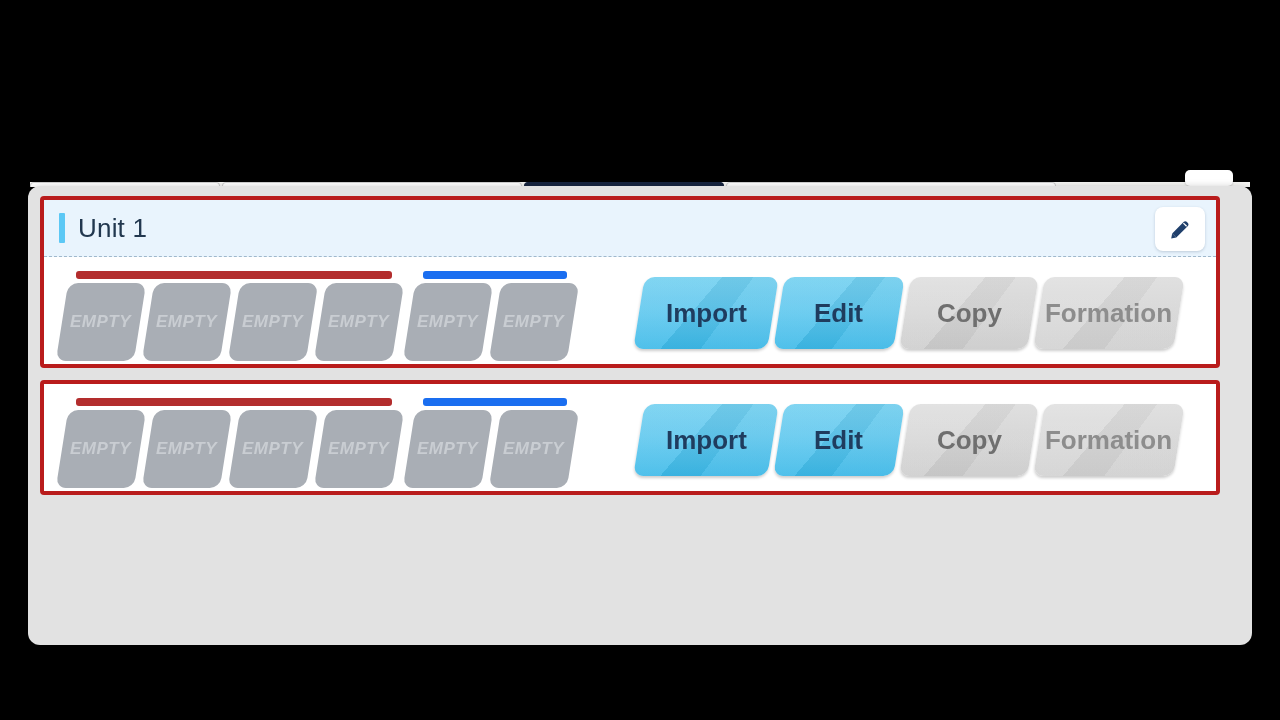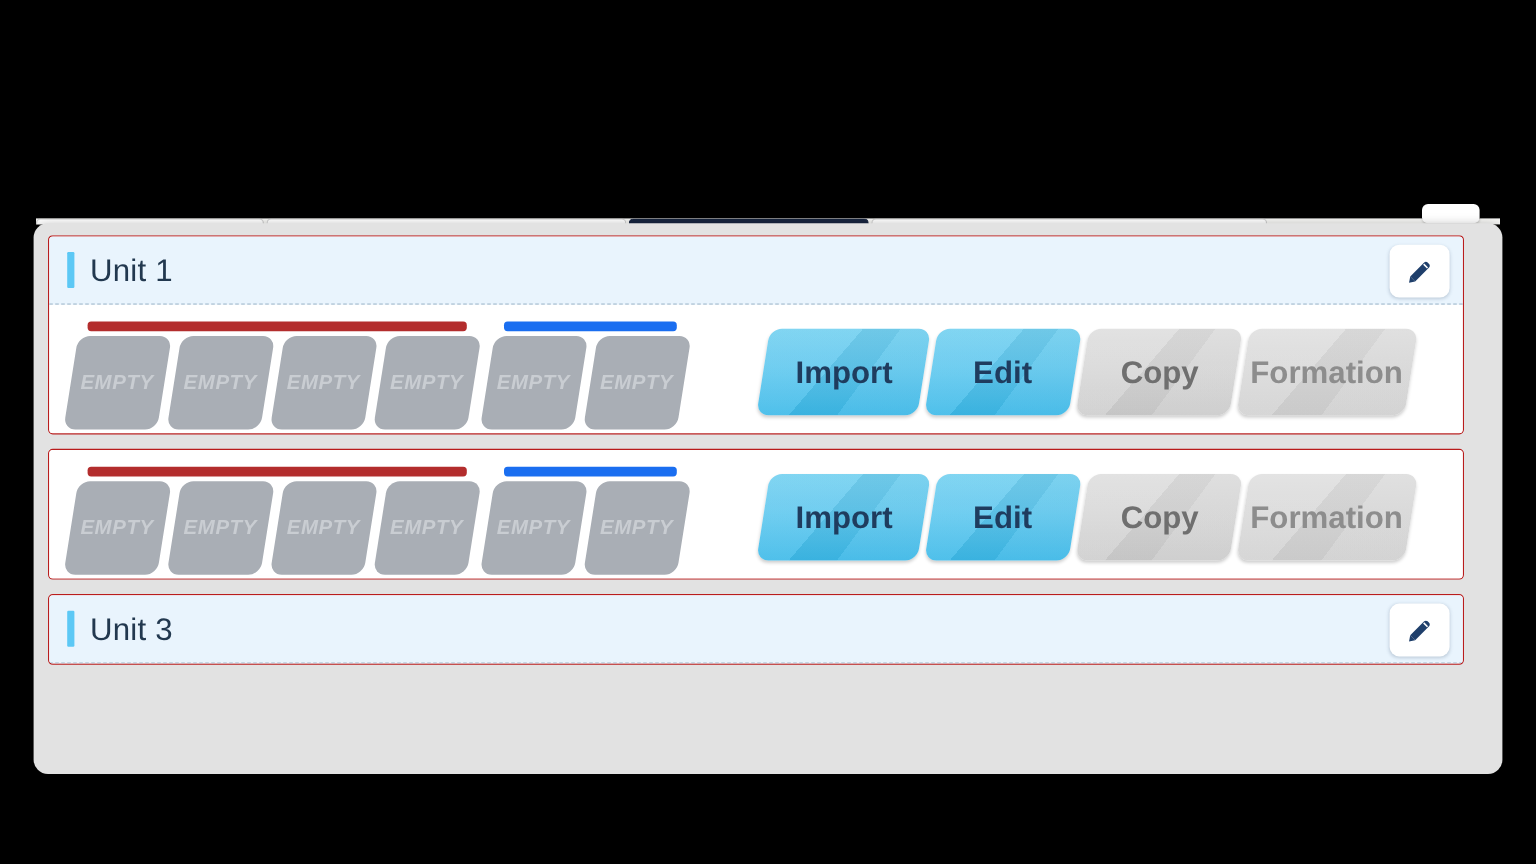--- a/index.html
+++ b/index.html
@@ -74,21 +74,21 @@
     width: 100%;
     height: 100%;
     overflow: hidden;
   }
 
   
   .unit-card {
     position: relative;
     width: 1180px;
     background: #ffffff;
-    border: 1px solid #b91c1c;
+    border: 4px solid #b91c1c;
     border-radius: 4px;
     margin-bottom: 12px;
     overflow: hidden;
   }
 
   .unit-header {
     position: relative;
     height: 57px;
     background: #e9f4fd;
     border-bottom: 1px dashed #9fb8cc;
@@ -359,31 +359,16 @@
               </button>
               <button class="act-btn neutral w-copy">
                 <span class="act-label">Copy</span>
               </button>
               <button class="act-btn muted w-form">
                 <span class="act-label">Formation</span>
               </button>
             </div>
           </div>
         </div>
-        <div class="unit-card truncated">
-          <div class="unit-header">
-            <div class="unit-accent"></div>
-            <div class="unit-title">Unit 3</div>
-            <button class="edit-btn">
-              <span>
-                <svg width="26" height="26" viewBox="0 0 26 26">
-                  <path d="M5.2 17.4 L16.8 5.8 C17.6 5 18.9 5 19.7 5.8 L20.9 7 C21.7 7.8 21.7 9.1 20.9 9.9 L9.3 21.5 Z" fill="#1f3f6b"></path>
-                  <path d="M5.2 17.4 L9.3 21.5 L4.2 22.6 Z" fill="#1f3f6b"></path>
-                  <path d="M16.4 7.1 L19.6 10.3" stroke="#ffffff" stroke-width="1.3" fill="none"></path>
-                </svg>
-              </span>
-            </button>
-          </div>
-        </div>
       </div>
   </div>
 
 </div>
 
 </body></html>

